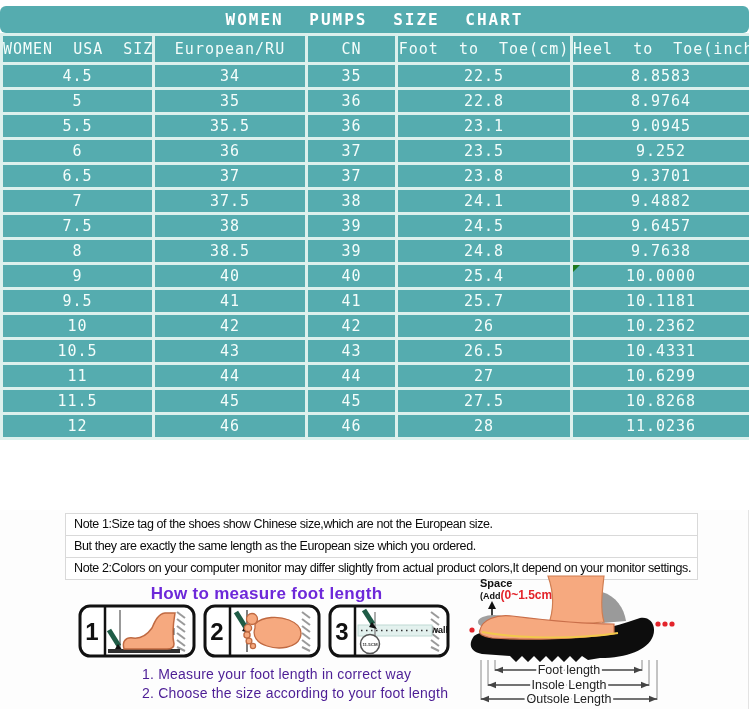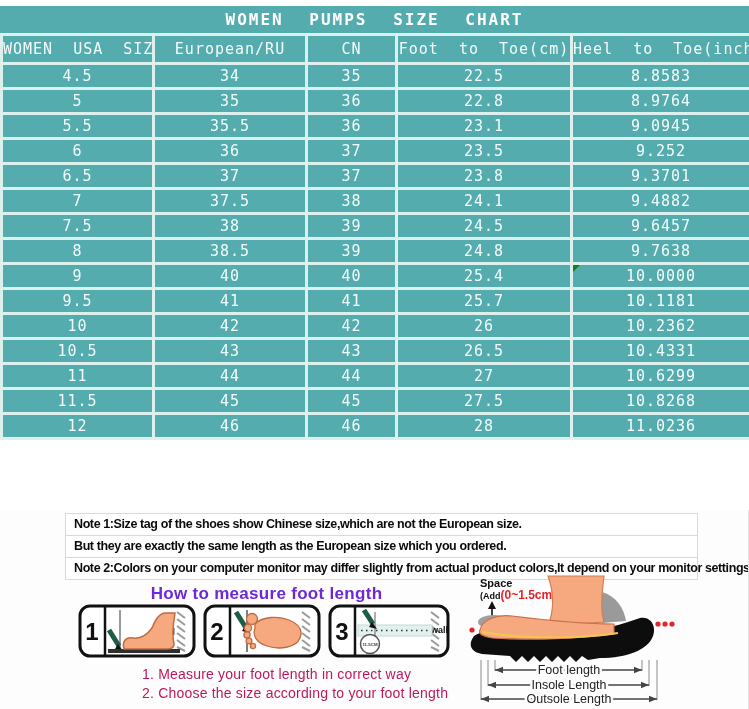--- a/index.html
+++ b/index.html
@@ -7,21 +7,21 @@
   .page {
     position:relative; width:749px; height:709px; overflow:hidden;
     background:#fff; font-family:"Liberation Sans", sans-serif;
   }
   
   .top-strip { height:6px; background:#ffffff; }
   .title-bar {
     height:27px; background:#55acaf; color:#ffffff;
     display:flex; align-items:center; justify-content:center;
     font-family:"DejaVu Sans Mono","Liberation Mono",monospace;
-    font-size:16px; letter-spacing:2px; word-spacing:14px; font-weight:700;
+    font-size:16px; letter-spacing:2px; word-spacing:14px; font-weight:700;border-radius:6px;
   }
   table.size-chart {
     width:749px; border-collapse:collapse; table-layout:fixed;
     background:#55acaf;
     font-family:"DejaVu Sans Mono","Liberation Mono",monospace;
   }
   table.size-chart th, table.size-chart td {
     border:3px solid #dcf0ed; text-align:center; vertical-align:middle;
     color:#f4fdfb; font-weight:400; overflow:hidden; white-space:nowrap;
   }
@@ -31,35 +31,35 @@
   td.cn { color:#d6f566; }
   .comment-marker {
     position:absolute; left:0; top:0; width:0; height:0;
     border-top:7px solid #1e7a1e; border-right:7px solid transparent;
   }
   
   .bottom { position:absolute; left:0; top:510px; width:749px; height:199px; background:#fdfdfd; }
   .notes { position:absolute; left:65px; top:4px; width:633px; }
   .note-row {
     background:#ffffff; border:1px solid #d9d9d9; margin-top:-1px;
-    padding:3px 8px 4px 8px; color:#0b0b0b; font-weight:700;
+    padding:3px 8px 4px 8px; color:#0b0b0b; font-weight:400;
     font-size:12.5px; letter-spacing:-0.4px; white-space:nowrap;
   }
   .measure-title {
     position:absolute; left:78px; top:74px; width:377px; text-align:center;
     color:#6d28d9; font-size:17px; font-weight:600; letter-spacing:0.3px;
   }
   .panels { position:absolute; left:78px; top:94px; display:flex; gap:7px; }
   .panels svg { display:block; }
   .step-num { font:700 24px "Liberation Sans", sans-serif; fill:#111; }
   .wall-text { font:700 9px "Liberation Sans", sans-serif; fill:#111; text-anchor:end; }
   .circle-text { font:700 4.4px "Liberation Sans", sans-serif; fill:#333; text-anchor:middle; }
   .instructions {
     position:absolute; left:142px; top:155px;
-    color:#be185d; font-size:14px; font-weight:500; line-height:19px; letter-spacing:0.2px;
+    color:#4c1d95; font-size:14px; font-weight:500; line-height:19px; letter-spacing:0.2px;
   }
   .shoe-wrap { position:absolute; left:452px; top:64px; }
   .dim-label {
     font:500 12.5px "Liberation Sans", sans-serif; fill:#222; text-anchor:middle;
     paint-order:stroke; stroke:#fdfdfd; stroke-width:5px; stroke-linejoin:round;
   }
   .space-l1 { font:700 11px "Liberation Sans", sans-serif; fill:#111; }
   .space-l2a { font:700 9px "Liberation Sans", sans-serif; fill:#111; }
   .space-l2b { font:700 12px "Liberation Sans", sans-serif; fill:#e3242b; }
   .edge-line { position:absolute; right:0; top:0; width:1px; height:709px; background:#e3e3e3; }

